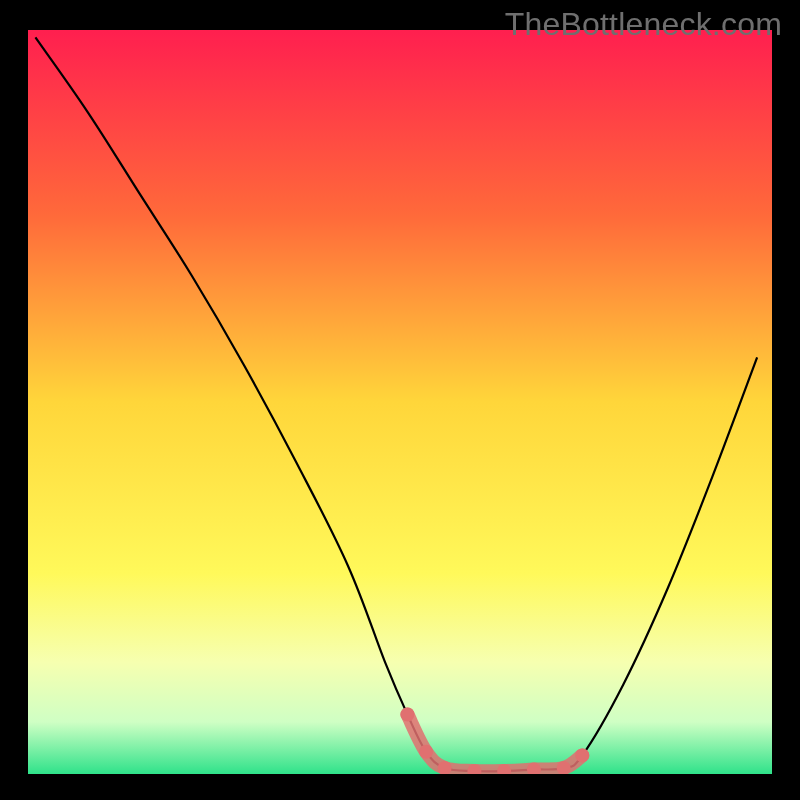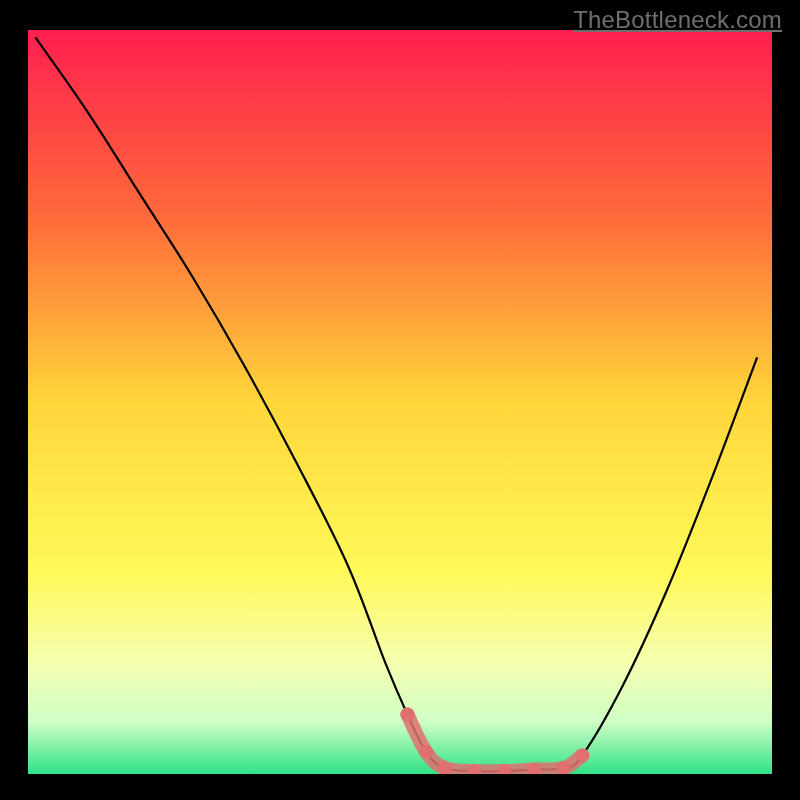--- a/index.html
+++ b/index.html
@@ -15,25 +15,24 @@
     width: 800px;
     height: 800px;
     background: #000;
     position: relative;
   }
   .watermark {
     position: absolute;
     top: 6px;
     right: 18px;
     color: #6f6f6f;
-    font-size: 24px;
+    font-size: 32px;
     font-weight: 500;
     letter-spacing: 0.2px;
     z-index: 10;
-    text-decoration: underline;
   }
   .plot {
     position: absolute;
     left: 28px;
     top: 30px;
     width: 744px;
     height: 744px;
   }
   .plot svg {
     width: 744px;

